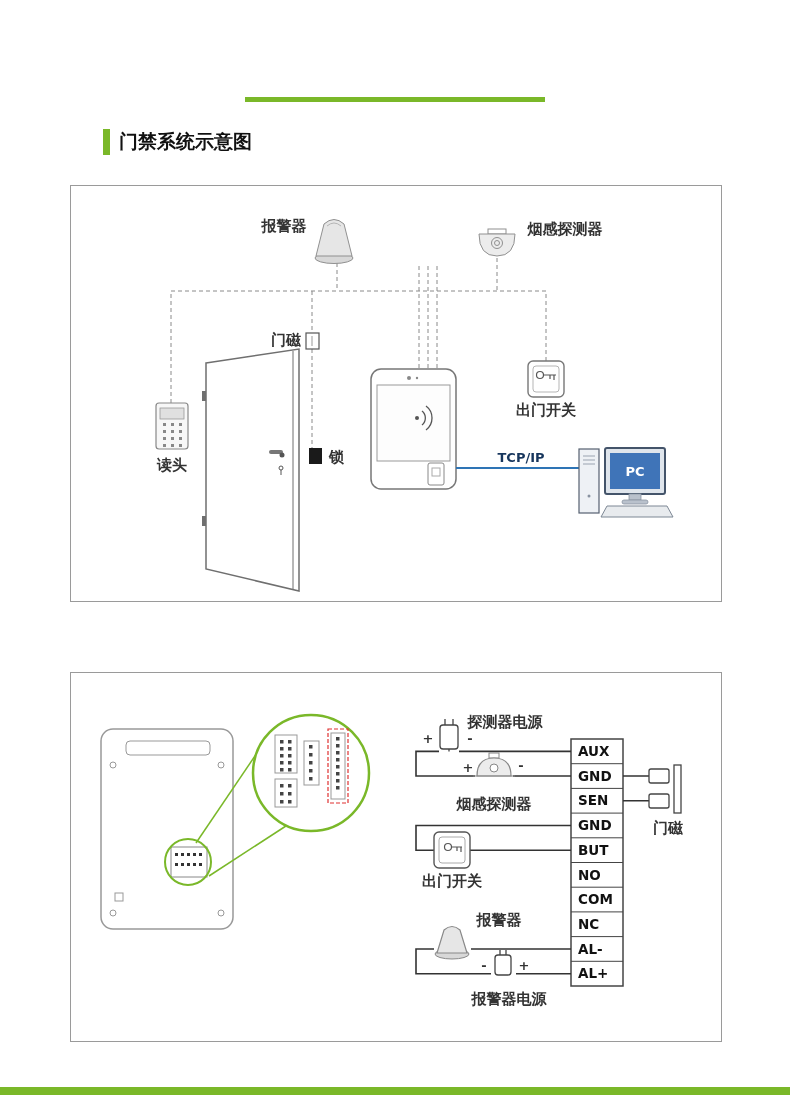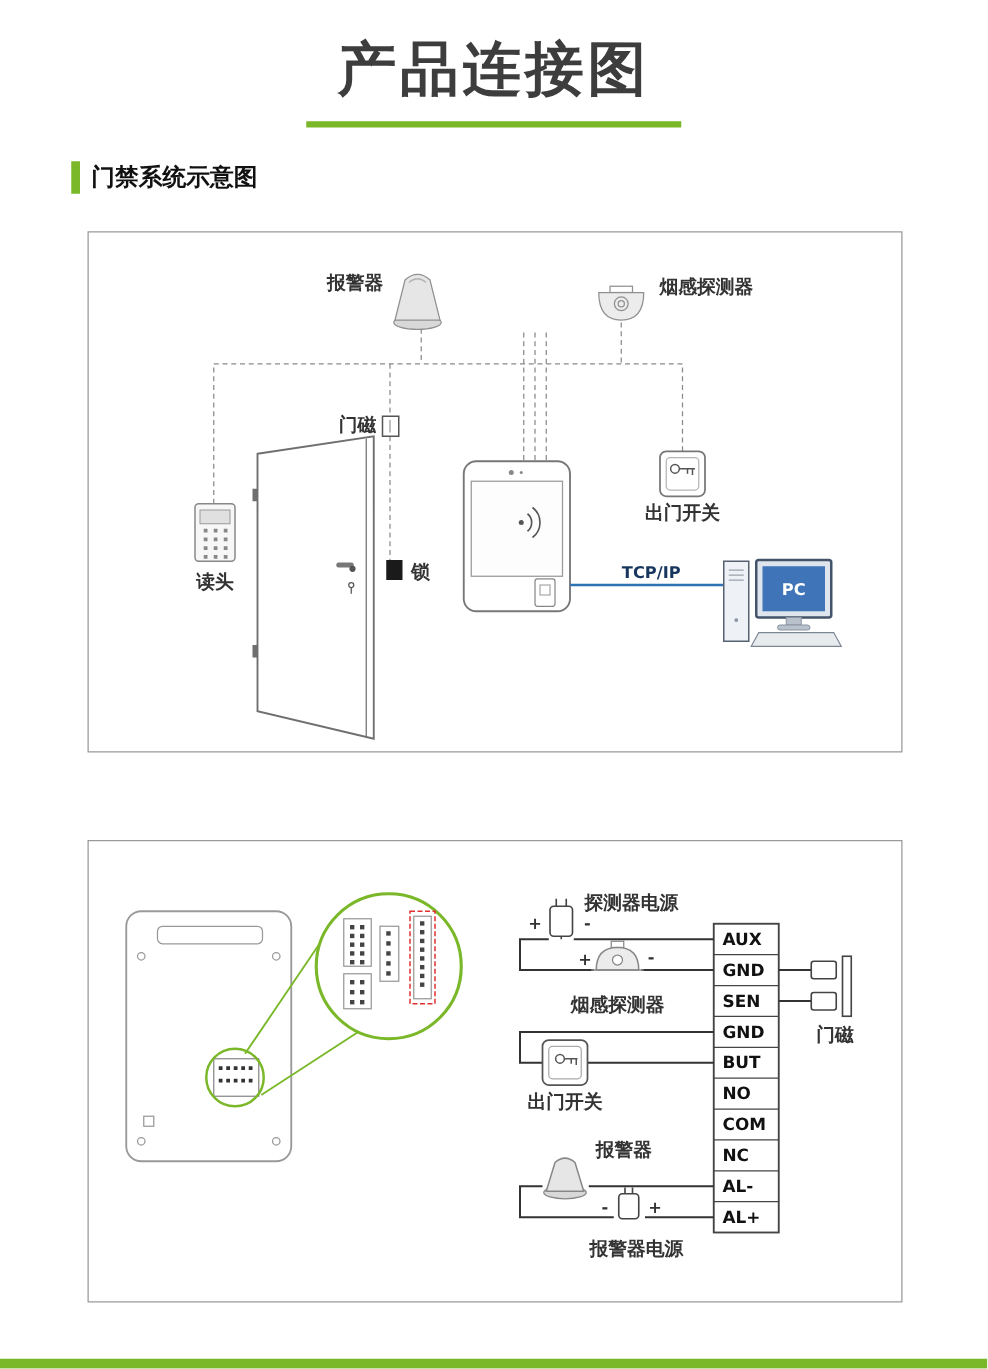--- a/index.html
+++ b/index.html
@@ -2,21 +2,21 @@
 <html><head>
 <meta charset="utf-8">
 <style>
   html,body { margin:0; padding:0; background:#ffffff; }
   .page { position:relative; width:790px; height:1095px; background:#fff; overflow:hidden;
           font-family:"DejaVu Sans","Liberation Sans",sans-serif; }
   .title { position:absolute; top:24px; left:0; width:100%; text-align:center; margin:0;
            font-size:47px; font-weight:700; color:#3d3d3d; letter-spacing:3px; }
   .title-underline { position:absolute; top:97px; left:245px; width:300px; height:5px; background:#7ab829; }
   .section-header { position:absolute; left:57px; display:flex; align-items:center; height:27px; }
-  .section-header.s1 { top:128px; }
+  .section-header.s1 { top:128px;margin-left:46px; }
   .section-header.s2 { top:626px; }
   .accent-bar { width:7px; height:26px; background:#7ab829; margin-right:9px; }
   .section-label { font-size:19px; font-weight:700; color:#111; white-space:nowrap; }
   .diagram-box { position:absolute; left:70px; width:650px; border:1px solid #9a9a9a; background:#fff; box-sizing:content-box; }
   .box1 { top:185px; height:415px; }
   .box2 { top:672px; height:368px; }
   .footer-bar { position:absolute; left:0; top:1087px; width:790px; height:8px; background:#7ab829; }
   svg { display:block; }
   svg text { font-family:"DejaVu Sans","Liberation Sans",sans-serif; }
   .cjk  { font-size:15px; font-weight:600; fill:#333; }
@@ -25,21 +25,20 @@
   .tcp  { font-size:13px; font-weight:700; fill:#17365d; }
   .pctext { font-size:13px; font-weight:700; fill:#ffffff; }
   .dashed { stroke:#8a8a8a; stroke-width:1; stroke-dasharray:4 3; fill:none; }
   .wire { stroke:#333; stroke-width:1.6; fill:none; }
 </style>
 </head>
 <body>
 
 <div class="page">
 
-  <h1 class="title">产品连接图</h1>
   <div class="title-underline"></div>
 
   <div class="section-header s1">
     <span class="accent-bar"></span>
     <span class="section-label">门禁系统示意图</span>
   </div>
 
   <div class="diagram-box box1">
     <svg width="650" height="415" viewBox="0 0 650 415">
 

